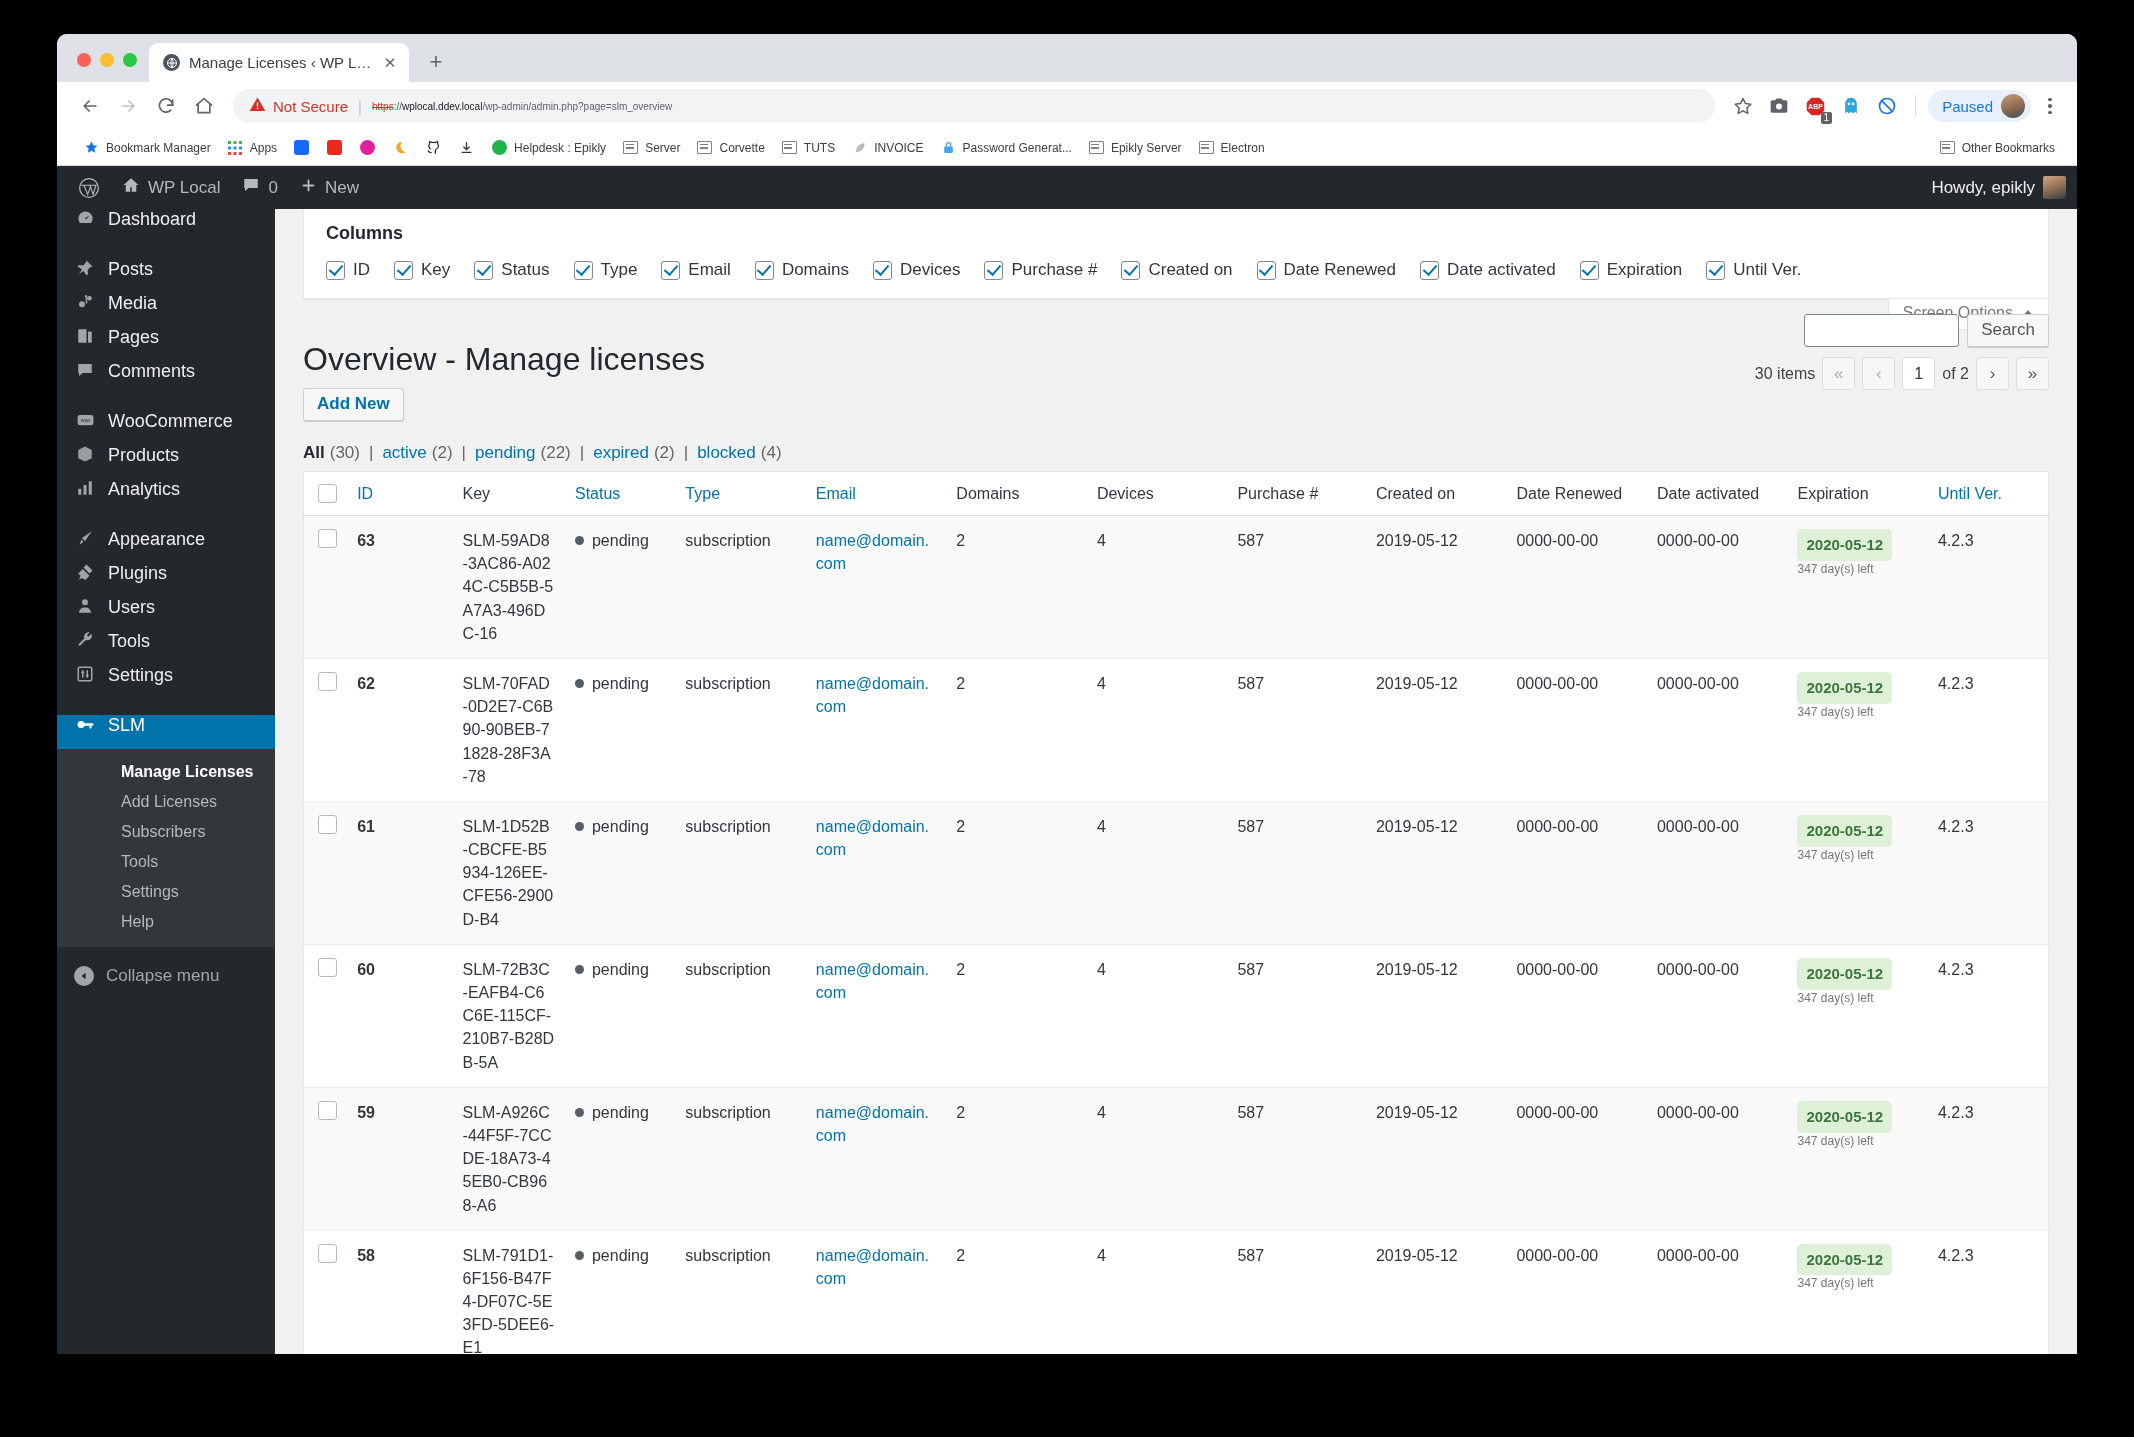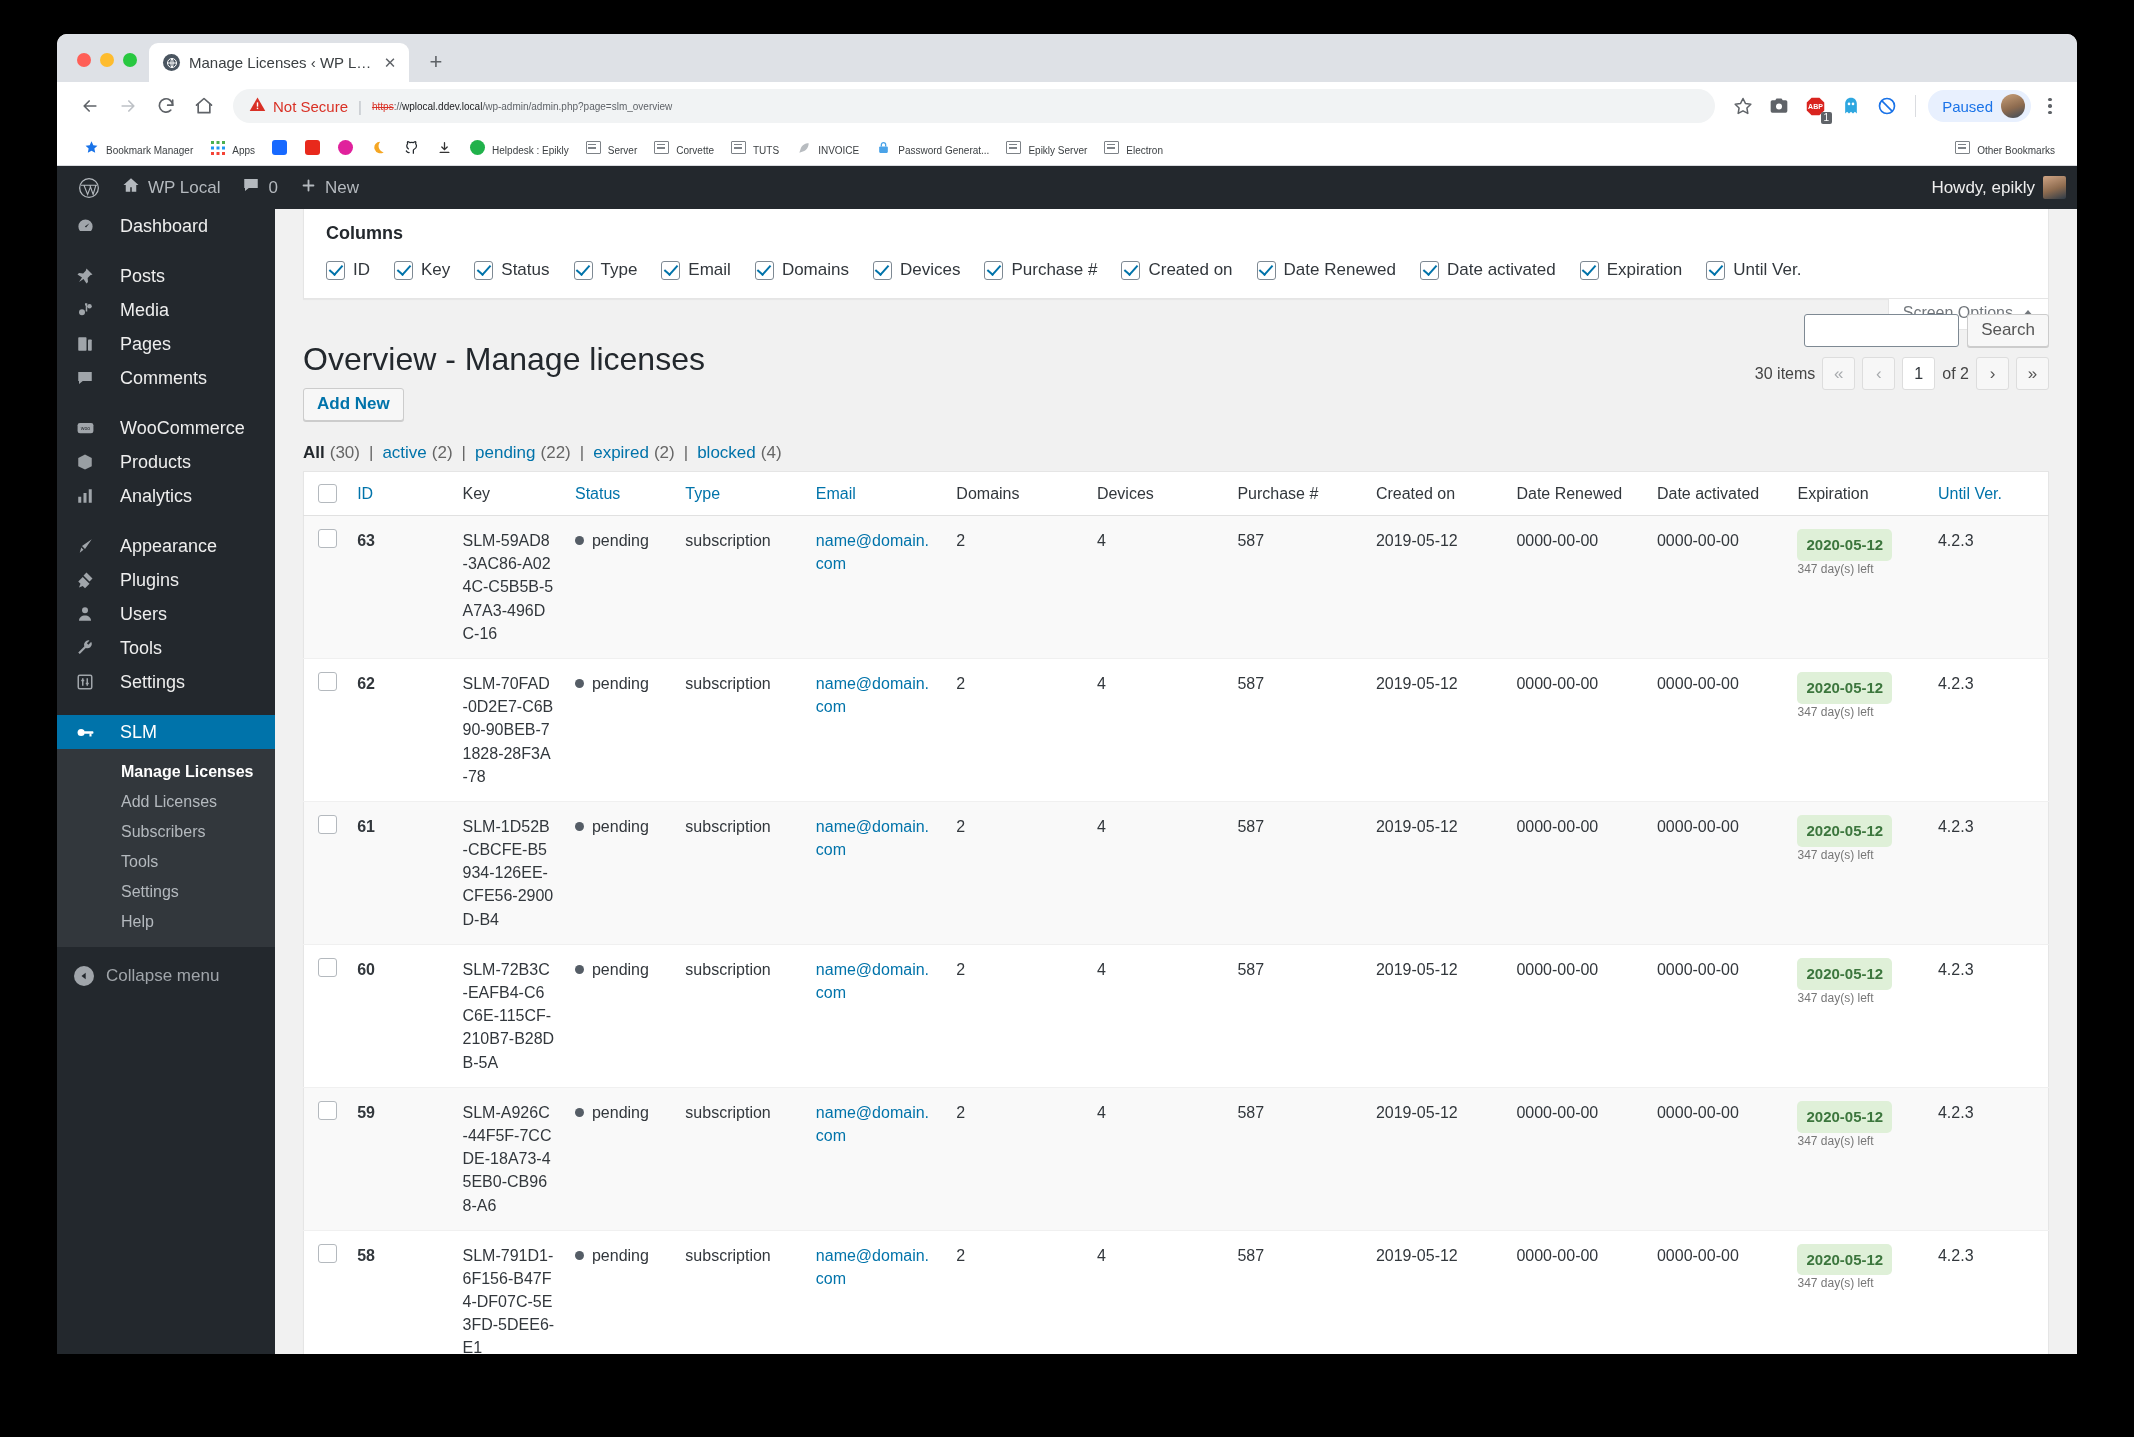--- a/index.html
+++ b/index.html
@@ -132,23 +132,23 @@
   .kebab i { width: 3.5px; height: 3.5px; border-radius: 50%; background: #5f6368; display: block; }
 
   
   .bookmarks {
     height: 36px; background: #fff;
     display: flex; align-items: center;
     padding: 0 14px 0 18px; gap: 0;
     border-bottom: 1px solid #dadce0;
   }
   .bm {
-    display: flex; align-items: flex-end; gap: 6px;
+    display: flex; align-items: center; gap: 6px;
     padding: 4px 8px; border-radius: 4px;
-    font-size: 10px; color: #3c4043; white-space: nowrap;
+    font-size: 12px; color: #3c4043; white-space: nowrap;
   }
   .bm-ico { width: 17px; height: 17px; flex: 0 0 auto; display: flex; align-items: center; justify-content: center; }
   .bm-sq { width: 15px; height: 15px; border-radius: 3px; display: block; }
   .bm-cir { width: 15px; height: 15px; border-radius: 50%; display: block; }
   .folder-ico { width: 15px; height: 13px; border: 1.6px solid #7d8287; border-radius: 1px; position: relative; }
   .folder-ico::before { content: ""; position: absolute; left: 1.5px; top: 1.5px; width: 8px; height: 1.6px; background: #7d8287; }
   .folder-ico::after { content: ""; position: absolute; left: 1.5px; top: 5px; width: 8px; height: 1.6px; background: #7d8287; }
   .bm-spacer { flex: 1 1 auto; }
 
   
@@ -184,21 +184,21 @@
   .sidebar {
     width: 218px; flex: 0 0 218px;
     background: #23282d;
     padding-top: 43px;
     color: #eee;
     font-size: 18px;
     position: relative;
     z-index: 20;
   }
   .menu-item {
-    display: flex; align-items: center; gap: 24px;
+    display: flex; align-items: flex-start; gap: 12px;
     height: 34px; padding: 0 0 0 17px;
     color: #eeeeee;
     position: relative;
   }
   .menu-item .mi-ico {
     width: 22px; flex: 0 0 22px; display: flex; align-items: center; justify-content: center;
     color: #a0a5aa;
   }
   .menu-sep { height: 16px; }
   .menu-item.current {

